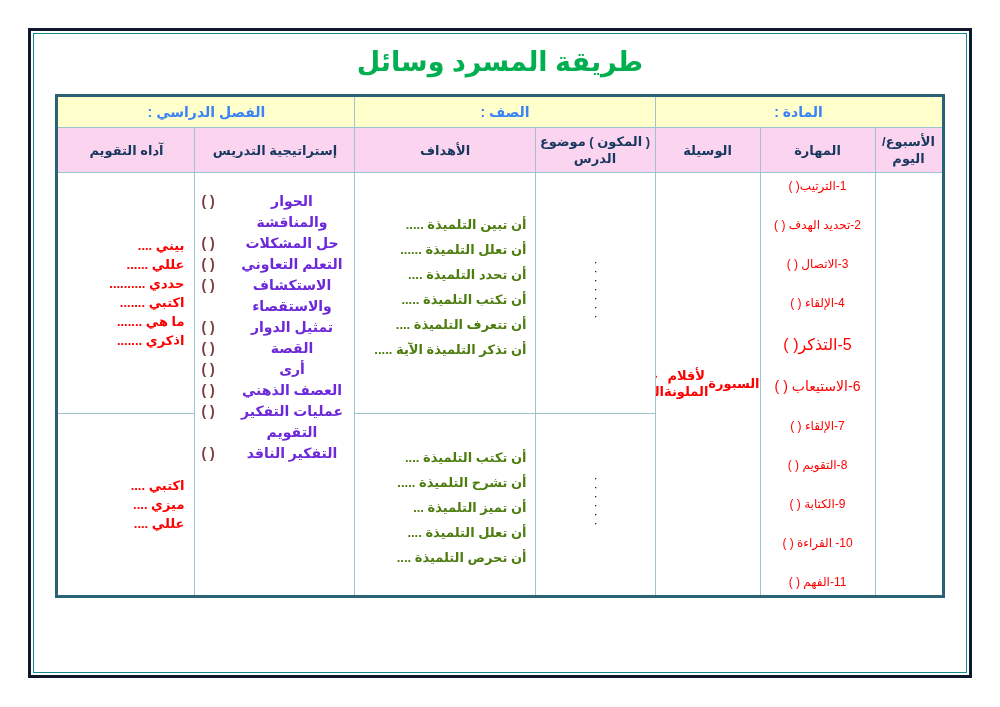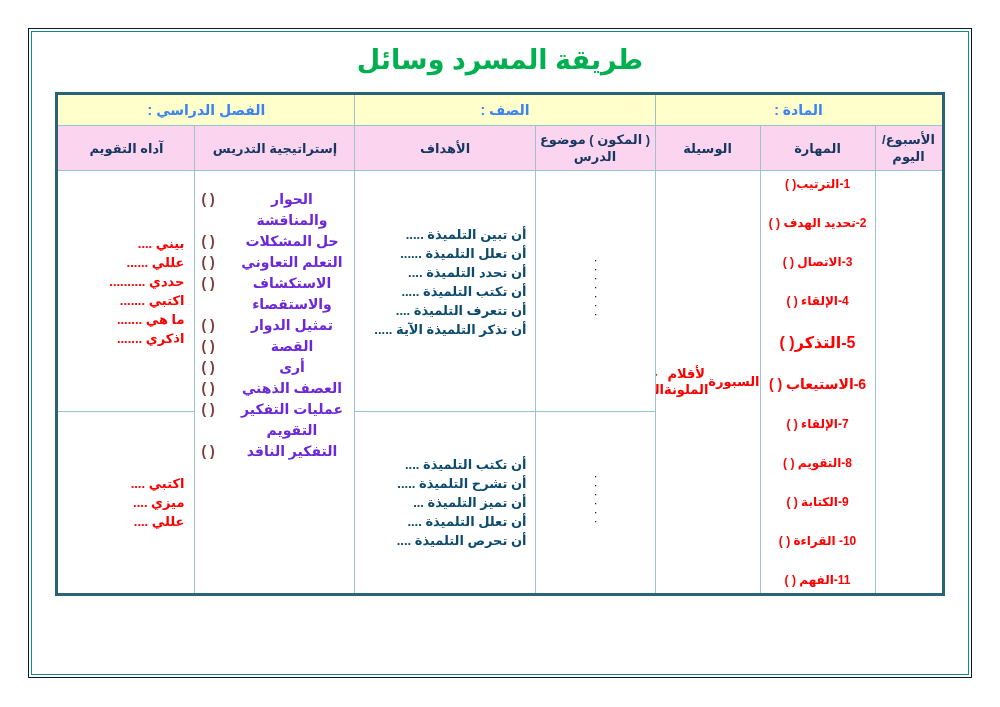--- a/index.html
+++ b/index.html
@@ -1,41 +1,41 @@
 <!DOCTYPE html>
 <html lang="ar" dir="rtl"><head>
 <meta charset="utf-8">
 <style>
   html,body{margin:0;padding:0;background:#fff;}
   body{width:1000px;height:707px;position:relative;font-family:"Liberation Sans","DejaVu Sans",sans-serif;}
-  .page-frame{position:absolute;left:28px;top:28px;right:28px;bottom:29px;border:1px solid #0f172a;}
+  .page-frame{position:absolute;left:28px;top:28px;right:28px;bottom:29px;border:3px solid #0f172a;}
   .page-inner{position:absolute;inset:2px;border:1px solid #12898C;overflow:hidden;}
   .title{margin-top:12px;text-align:center;color:#00B050;font-size:27px;font-weight:bold;letter-spacing:1px;}
   table.plan{border-collapse:collapse;table-layout:fixed;width:886px;margin:16px auto 0 auto;border:3px solid #2A6375;background:#fff;}
   table.plan td{border:1px solid #9CC4CF;padding:0;vertical-align:middle;overflow:hidden;}
   .hdr1{background:#FFFFCC;height:30px;text-align:center;color:#3b82f6;font-weight:bold;font-size:14px;}
   .hdr2{background:#FBD5F0;height:44px;text-align:center;color:#17375E;font-weight:bold;font-size:13px;line-height:17px;}
   .body1{height:238px;}
   .body2{height:180px;}
   
   .skill-wrap{display:flex;flex-direction:column;justify-content:space-between;height:410px;padding:6px 2px;}
-  .skill-line{color:#FF0000;font-weight:bold;font-size:12px;text-align:center;white-space:nowrap;}
+  .skill-line{color:#FF0000;font-weight:normal;font-size:12px;text-align:center;white-space:nowrap;}
   .skill-line:nth-child(5){font-size:16px;}
   .skill-line:nth-child(6){font-size:14px;text-align:center;}
   
   .means-wrap{display:flex;flex-direction:row;align-items:center;height:418px;padding:2px 0;}
   .means-label{color:#FF0000;font-weight:bold;font-size:13px;text-align:center;line-height:16px;}
   .means-img{display:block;margin:1px 0;}
   
   .topic-cell{text-align:center;}
   .vdots{writing-mode:vertical-rl;text-orientation:upright;font-size:4.5px;letter-spacing:4px;line-height:1;color:#000;display:inline-block;}
   
   .obj-wrap{display:flex;flex-direction:column;justify-content:center;height:100%;padding:0 8px 18px 4px;}
   .obj-wrap.low{padding-bottom:0;padding-left:37px;}
-  .obj-line{color:#0c4a6e;font-weight:bold;font-size:13px;line-height:19px;text-align:right;white-space:nowrap;}
+  .obj-line{color:#4d7c0f;font-weight:bold;font-size:13px;line-height:19px;text-align:right;white-space:nowrap;margin-top:6px;}
   
   .strat-wrap{display:flex;flex-direction:column;height:422px;padding:18px 4px 0 6px;box-sizing:border-box;}
   .strat-line{display:flex;align-items:baseline;line-height:21px;}
   .strat-text{flex:1;text-align:center;color:#6d28d9;font-weight:bold;font-size:14px;white-space:nowrap;}
   .strat-paren{width:32px;direction:ltr;text-align:left;color:#7B3B3B;font-weight:bold;font-size:14px;}
   
   .eval-wrap{display:flex;flex-direction:column;height:100%;padding:0 10px 0 4px;}
   .eval-line{color:#FF0000;font-weight:bold;font-size:13px;line-height:19px;text-align:right;white-space:nowrap;}
 </style>
 </head>

